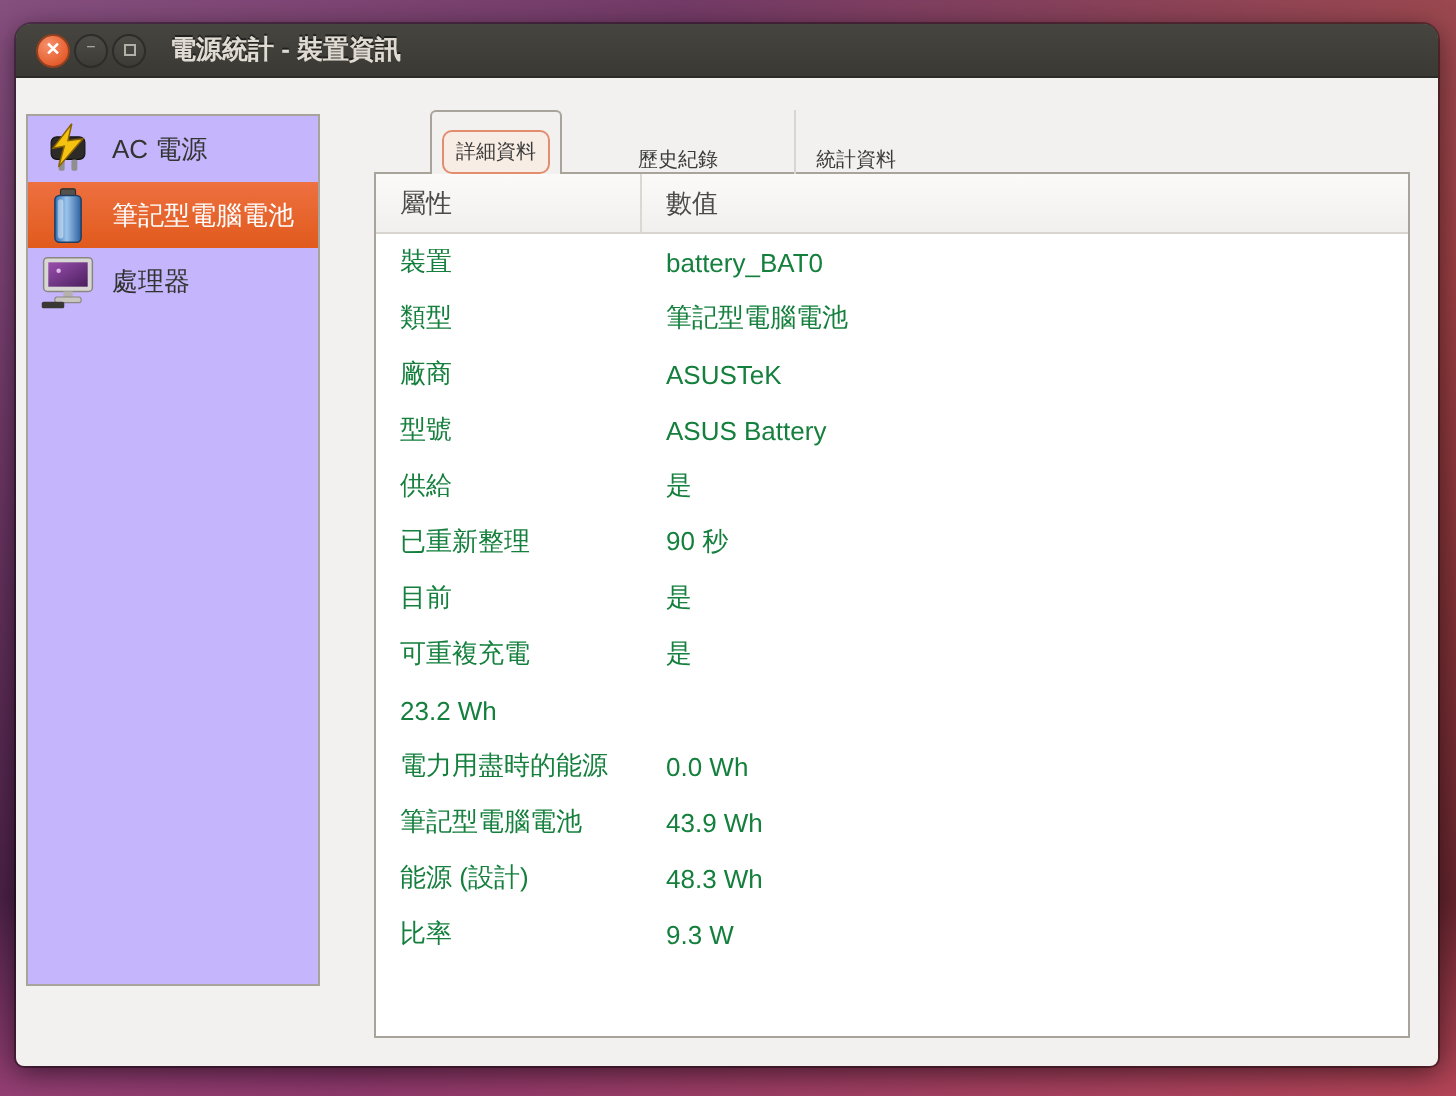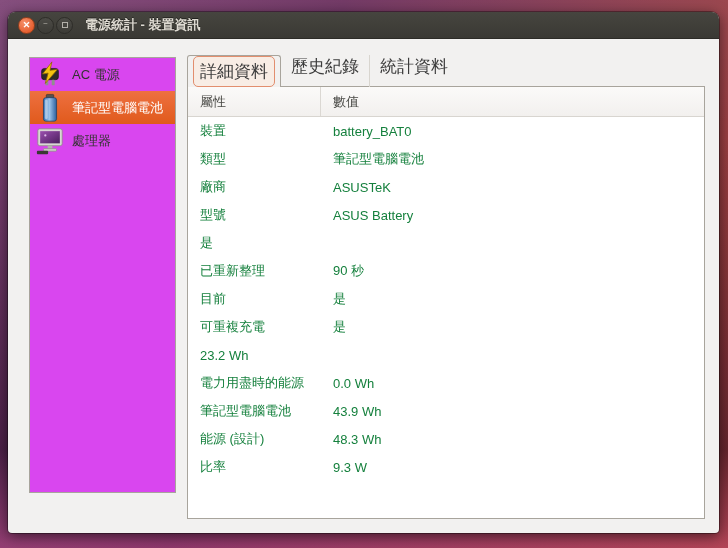--- a/index.html
+++ b/index.html
@@ -45,40 +45,40 @@
   }
   .wbtn .sq { width:6px; height:6px; border:1px solid #b3b0a9; display:block; }
   .title {
     color:#dfdbd2; font-weight:bold; font-size:13px; margin-left:12px;
     text-shadow:0 -1px 0 rgba(0,0,0,0.5);
     white-space:nowrap;
   }
 
   
   .sidebar {
-    position:absolute; left:21px; top:45px; width:147px; height:436px;
-    background:#d946ef; border:1px solid #a8a49c;
+    position:absolute; left:5px; top:45px; width:147px; height:436px;
+    background:#c4b5fd; border:1px solid #a8a49c;
   }
   .side-item {
     height:33px; display:flex; align-items:center; gap:7px;
     padding-left:5px; font-size:13px; color:#333330;
     white-space:nowrap; cursor:default;
   }
   .side-item.selected {
     background:linear-gradient(#ee7040, #e05a1c);
     color:#ffffff;
   }
   .side-icon { width:30px; height:30px; flex:0 0 30px; }
 
   
   .notebook { position:absolute; left:179px; top:43px; width:518px; height:464px; }
   .tabbar { height:32px; display:flex; align-items:stretch; position:relative; z-index:2; }
   .tab {
-    display:flex; align-items:flex-start; padding:0 10px;
-    font-size:17px; color:#3c3c3c; cursor:default;
+    display:flex; align-items:flex-end; padding:0 10px;
+    font-size:10px; color:#3c3c3c; cursor:default;margin-left:28px;
   }
   .tab.active {
     background:#f2f1f0;
     border:1px solid #a8a49c; border-bottom:none;
     border-radius:3px 3px 0 0;
     padding:0 5px;
   }
   .tab.active .focusring {
     border:1px solid #e28e6e; background:#f8ede5;
     border-radius:5px; padding:3px 6px;
@@ -204,20 +204,21 @@
         </div>
         <div class="tr">
           <div class="td">廠商</div>
           <div class="td">ASUSTeK</div>
         </div>
         <div class="tr">
           <div class="td">型號</div>
           <div class="td">ASUS Battery</div>
         </div>
         <div class="tr">
+          <div class="td">供給</div>
           <div class="td">是</div>
         </div>
         <div class="tr">
           <div class="td">已重新整理</div>
           <div class="td">90 秒</div>
         </div>
         <div class="tr">
           <div class="td">目前</div>
           <div class="td">是</div>
         </div>

